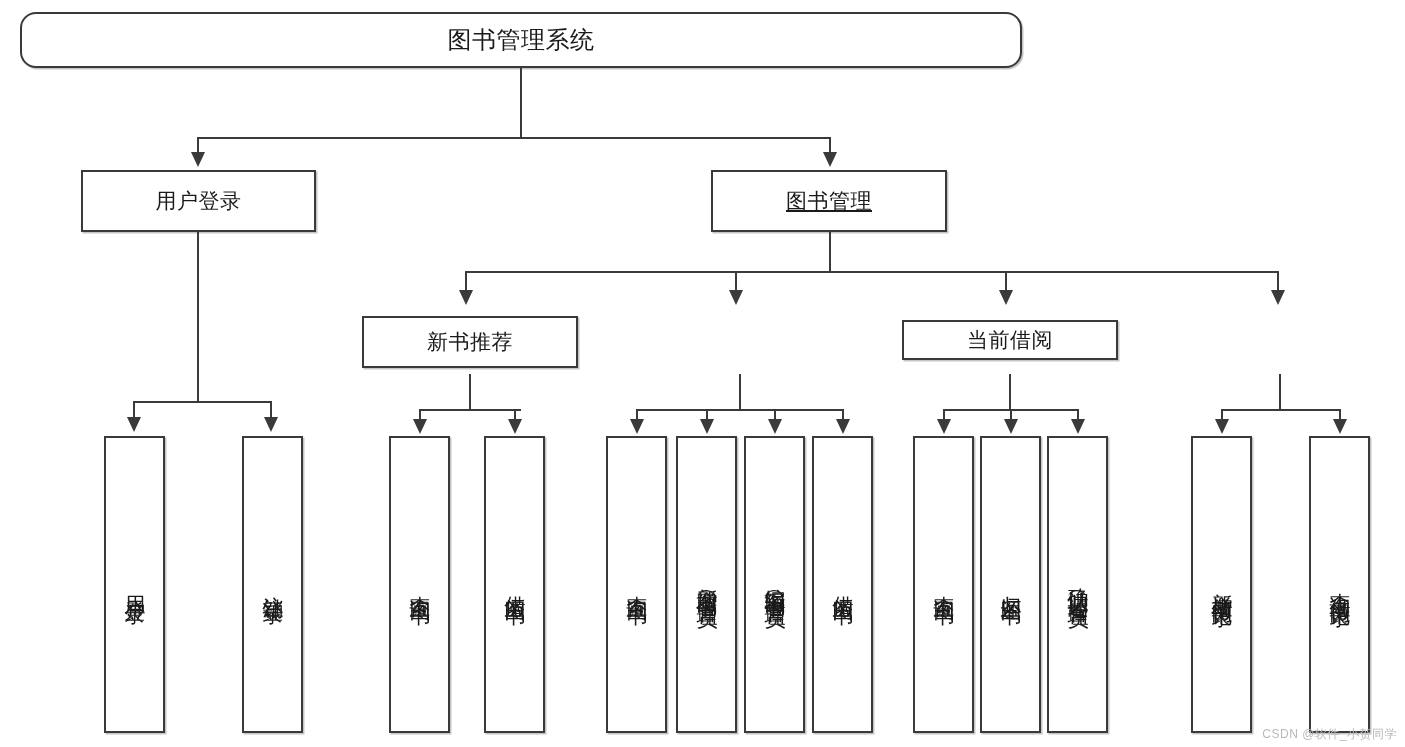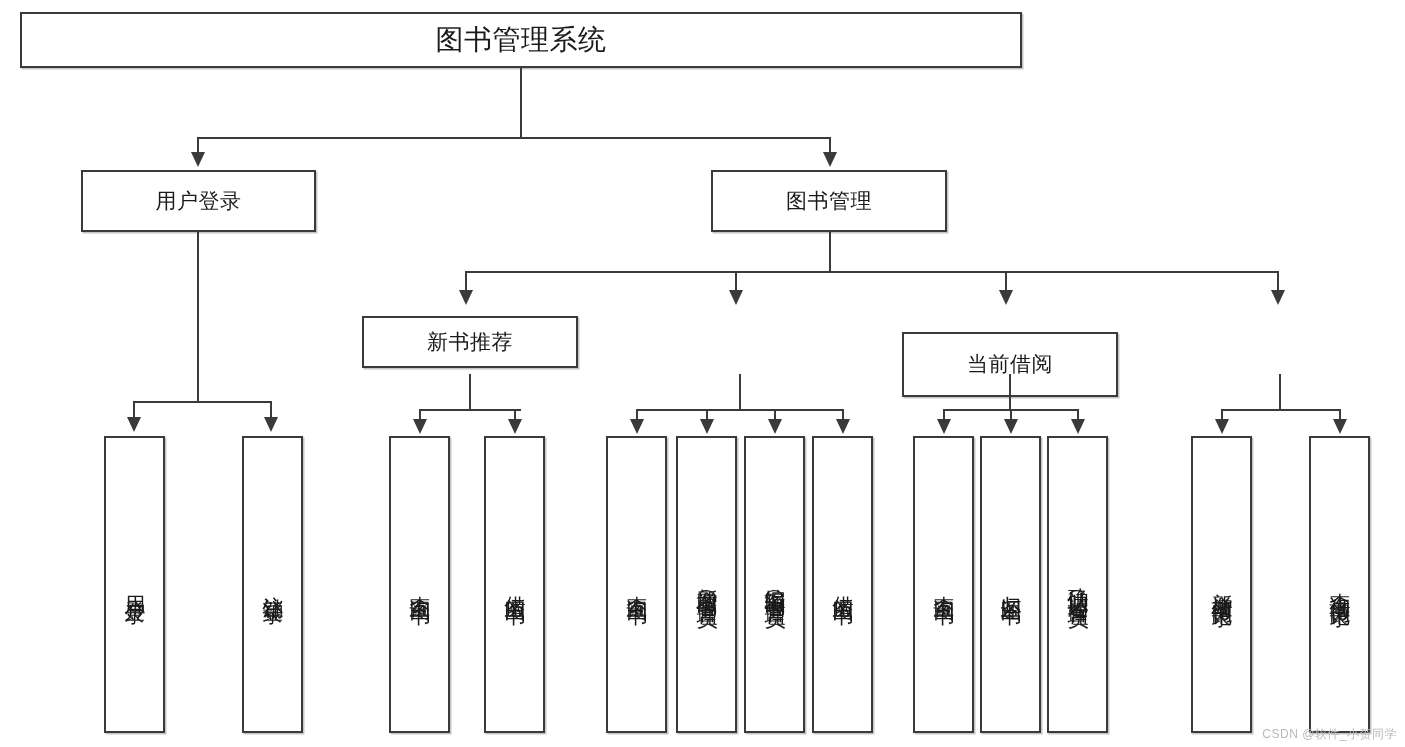--- a/index.html
+++ b/index.html
@@ -27,21 +27,22 @@
     justify-content:center;
     text-align:center;
     line-height:1.18;
   }
   .node-h{            
     font-size:21px;
     letter-spacing:0.5px;
     padding:2px 4px;
   }
   .node-root{
-    font-size:28px;
+    font-size:24px;
+    border-radius:16px;
   }
   
   .node-v{
     writing-mode:vertical-rl;
     text-orientation:upright;
     font-size:21px;
     letter-spacing:3px;
     padding:6px 2px;
     align-items:center;
     justify-content:center;
@@ -90,21 +91,21 @@
 
   <div class="conn v-line" style="left:197px;top:137px;height:17px;"></div>
   <div class="arrow" style="left:191px;top:152px;"></div>
 
   <div class="conn v-line" style="left:829px;top:137px;height:17px;"></div>
   <div class="arrow" style="left:823px;top:152px;"></div>
 
   <div class="node node-h" style="left:81px;top:170px;width:235px;height:62px;">
     <span>用户登录</span>
   </div>
-  <div class="node node-h" style="left:711px;top:170px;width:236px;height:62px;">
+  <div class="node node-h" style="left:711px;top:170px;width:236px;height:62px;text-decoration:underline;">
     <span>图书管理</span>
   </div>
 
   <div class="conn v-line" style="left:197px;top:232px;height:170px;"></div>
   <div class="conn h-line" style="left:133px;top:401px;width:137px;"></div>
   <div class="conn v-line" style="left:133px;top:401px;height:18px;"></div>
   <div class="arrow" style="left:127px;top:417px;"></div>
   <div class="conn v-line" style="left:270px;top:401px;height:18px;"></div>
   <div class="arrow" style="left:264px;top:417px;"></div>
 
@@ -115,21 +116,21 @@
   <div class="conn v-line" style="left:735px;top:271px;height:21px;"></div>
   <div class="arrow" style="left:729px;top:290px;"></div>
   <div class="conn v-line" style="left:1005px;top:271px;height:21px;"></div>
   <div class="arrow" style="left:999px;top:290px;"></div>
   <div class="conn v-line" style="left:1277px;top:271px;height:21px;"></div>
   <div class="arrow" style="left:1271px;top:290px;"></div>
 
   <div class="node node-h" style="left:362px;top:316px;width:216px;height:52px;">
     <span>新书推荐</span>
   </div>
-  <div class="node node-h" style="left:902px;top:332px;width:216px;height:65px;">
+  <div class="node node-h" style="left:902px;top:320px;width:216px;height:40px;">
     <span>当前借阅</span>
   </div>
 
   <div class="conn v-line" style="left:469px;top:374px;height:36px;"></div>
   <div class="conn h-line" style="left:419px;top:409px;width:102px;"></div>
   <div class="conn v-line" style="left:419px;top:409px;height:12px;"></div>
   <div class="arrow" style="left:413px;top:419px;"></div>
   <div class="conn v-line" style="left:514px;top:409px;height:12px;"></div>
   <div class="arrow" style="left:508px;top:419px;"></div>
 

